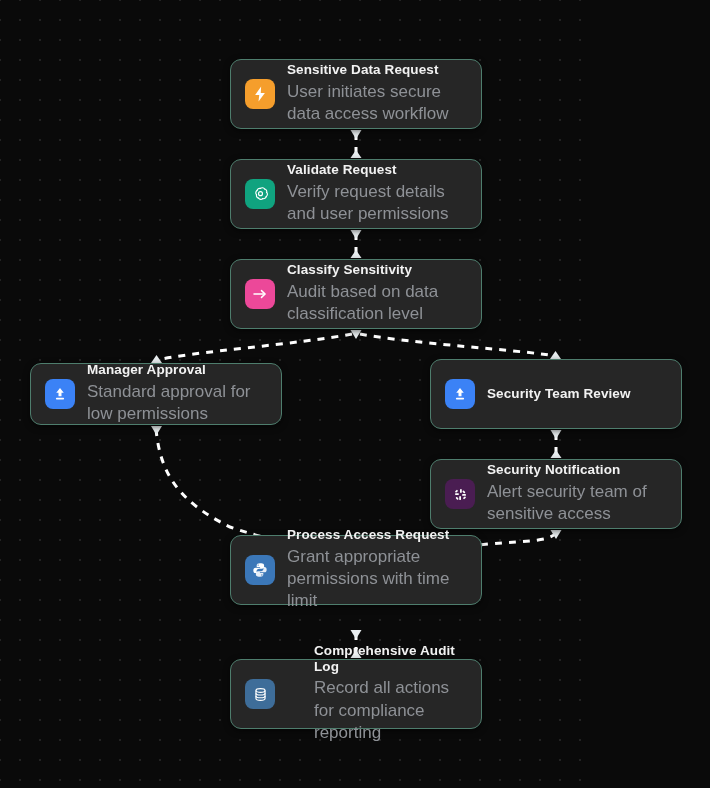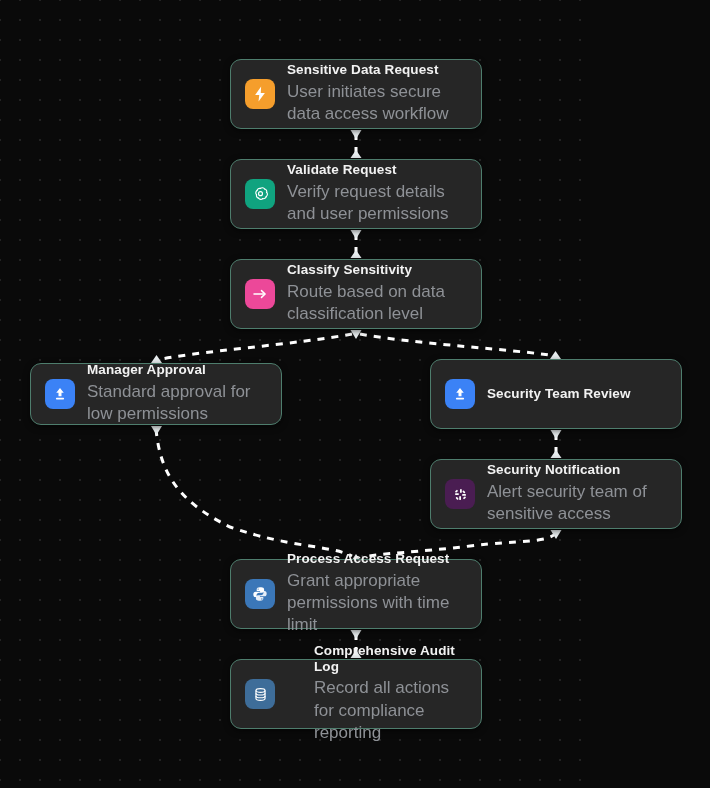--- a/index.html
+++ b/index.html
@@ -151,21 +151,21 @@
 
   <div class="node" style="left:230px; top:259px; width:252px; height:70px;">
     <div class="node-icon" style="background:#ec4899;">
       <svg width="18" height="18" viewBox="0 0 24 24" aria-hidden="true">
         <path d="M4 12 H18" stroke="#ffffff" stroke-width="2" stroke-linecap="round"></path>
         <path d="M14 7.5 L18.8 12 L14 16.5" fill="none" stroke="#ffffff" stroke-width="2" stroke-linecap="round" stroke-linejoin="round"></path>
       </svg>
     </div>
     <div class="node-text">
       <div class="node-title">Classify Sensitivity</div>
-      <div class="node-desc">Route based on data classification level</div>
+      <div class="node-desc">Audit based on data classification level</div>
     </div>
   </div>
 
   <div class="node" style="left:30px; top:363px; width:252px; height:62px;justify-content:space-between;">
     <div class="node-icon" style="background:#3b82f6;">
       <svg width="18" height="18" viewBox="0 0 24 24" aria-hidden="true">
         <path d="M12 4 L17 10.2 H14 V15 H10 V10.2 H7 Z" fill="#ffffff"></path>
         <rect x="6.6" y="17" width="10.8" height="2.3" rx="1" fill="#ffffff"></rect>
       </svg>
     </div>
@@ -201,21 +201,21 @@
           <rect x="6.0" y="15.4" width="2.5" height="4.3" rx="1.25" transform="rotate(-45 7.25 17.55)"></rect>
         </g>
       </svg>
     </div>
     <div class="node-text">
       <div class="node-title">Security Notification</div>
       <div class="node-desc">Alert security team of sensitive access</div>
     </div>
   </div>
 
-  <div class="node" style="left:230px; top:559px; width:252px; height:70px;">
+  <div class="node" style="left:230px; top:535px; width:252px; height:70px;">
     <div class="node-icon" style="background:#3b77b8;">
       <svg width="18" height="18" viewBox="0 0 24 24" aria-hidden="true">
         <path d="M11.9 3.1c-2.6 0-4.3.9-4.3 2.9v2.1h4.5v.8H6.2c-2 0-3.1 1.4-3.1 3.6 0 2.2 1 3.6 2.8 3.6h1.5v-2.5c0-1.9 1.5-3.3 3.4-3.3h3.9c1.6 0 2.8-1.2 2.8-2.7V6c0-1.9-1.6-2.9-3.9-2.9zm-2.4 1.4c.5 0 .9.4.9.9s-.4.9-.9.9-.9-.4-.9-.9.4-.9.9-.9z" fill="#ffffff"></path>
         <path d="M12.1 20.9c2.6 0 4.3-.9 4.3-2.9v-2.1h-4.5v-.8h5.9c2 0 3.1-1.4 3.1-3.6 0-2.2-1-3.6-2.8-3.6h-1.5v2.5c0 1.9-1.5 3.3-3.4 3.3H9.3c-1.6 0-2.8 1.2-2.8 2.7V18c0 1.9 1.6 2.9 3.9 2.9zm2.4-1.4c-.5 0-.9-.4-.9-.9s.4-.9.9-.9.9.4.9.9-.4.9-.9.9z" fill="#ffffff" opacity=".88"></path>
       </svg>
     </div>
     <div class="node-text">
       <div class="node-title">Process Access Request</div>
       <div class="node-desc">Grant appropriate permissions with time limit</div>
     </div>

